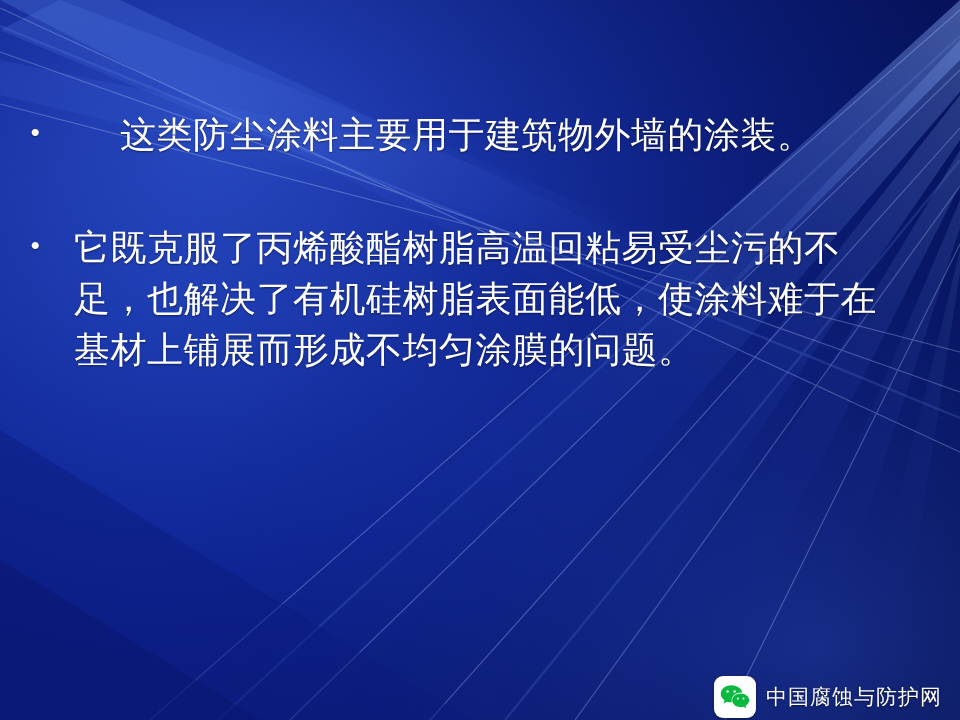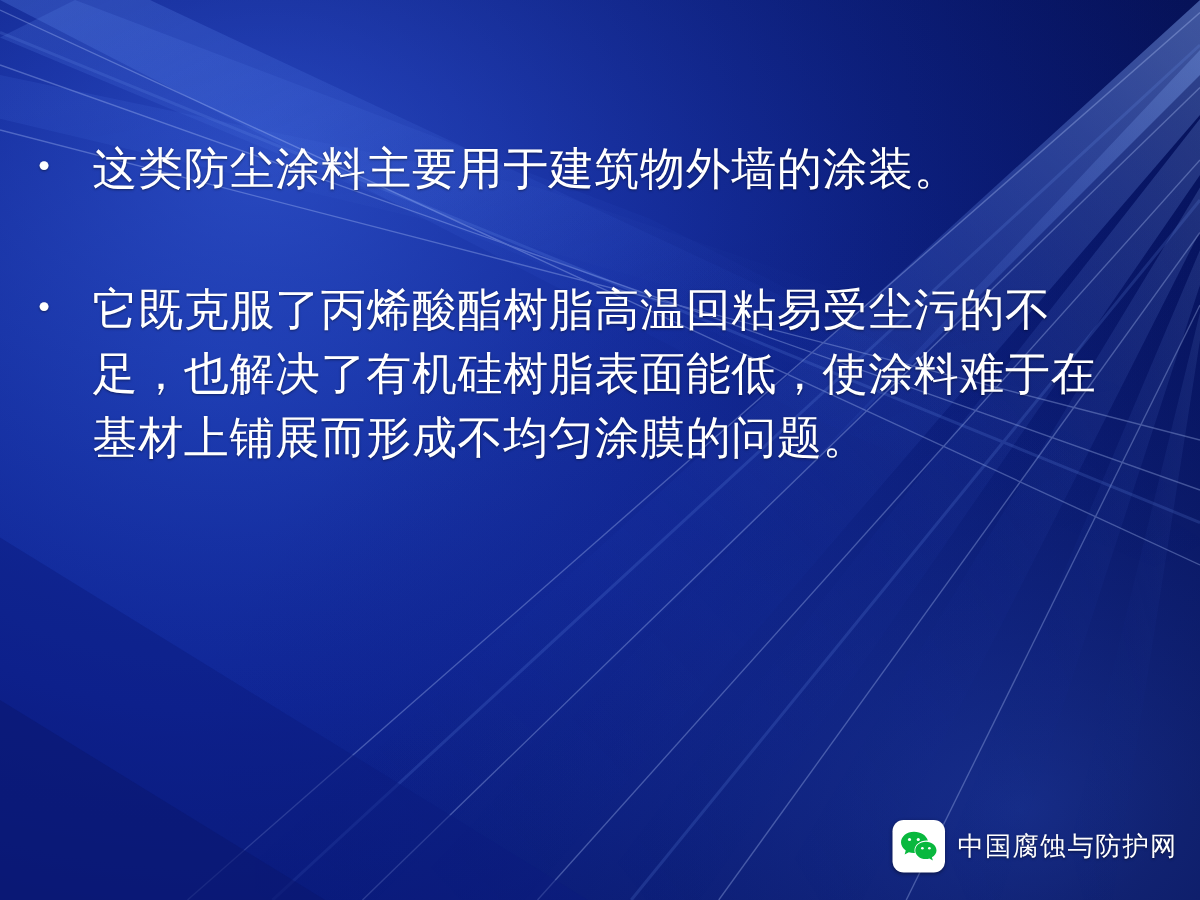--- a/index.html
+++ b/index.html
@@ -58,28 +58,28 @@
     width: 44px;
     text-align: left;
     font-size: 30px;
     line-height: 1.55;
     color: #ffffff;
   }
   .bullet-text {
     flex: 1 1 auto;
     padding-right: 40px;
   }
-  .bullet-1 .bullet-text { white-space: nowrap; }
+  .bullet-1 .bullet-text { white-space: nowrap; margin-left: 46px; }
   .bullet-2 .bullet-text { max-width: 815px; }
 
   
   .footer-logo {
     position: absolute;
     right: 18px;
-    bottom: 22px;
+    bottom: 2px;
     display: flex;
     align-items: center;
     gap: 10px;
   }
   .wechat-badge {
     width: 42px;
     height: 42px;
     border-radius: 9px;
     background: #ffffff;
     display: flex;

